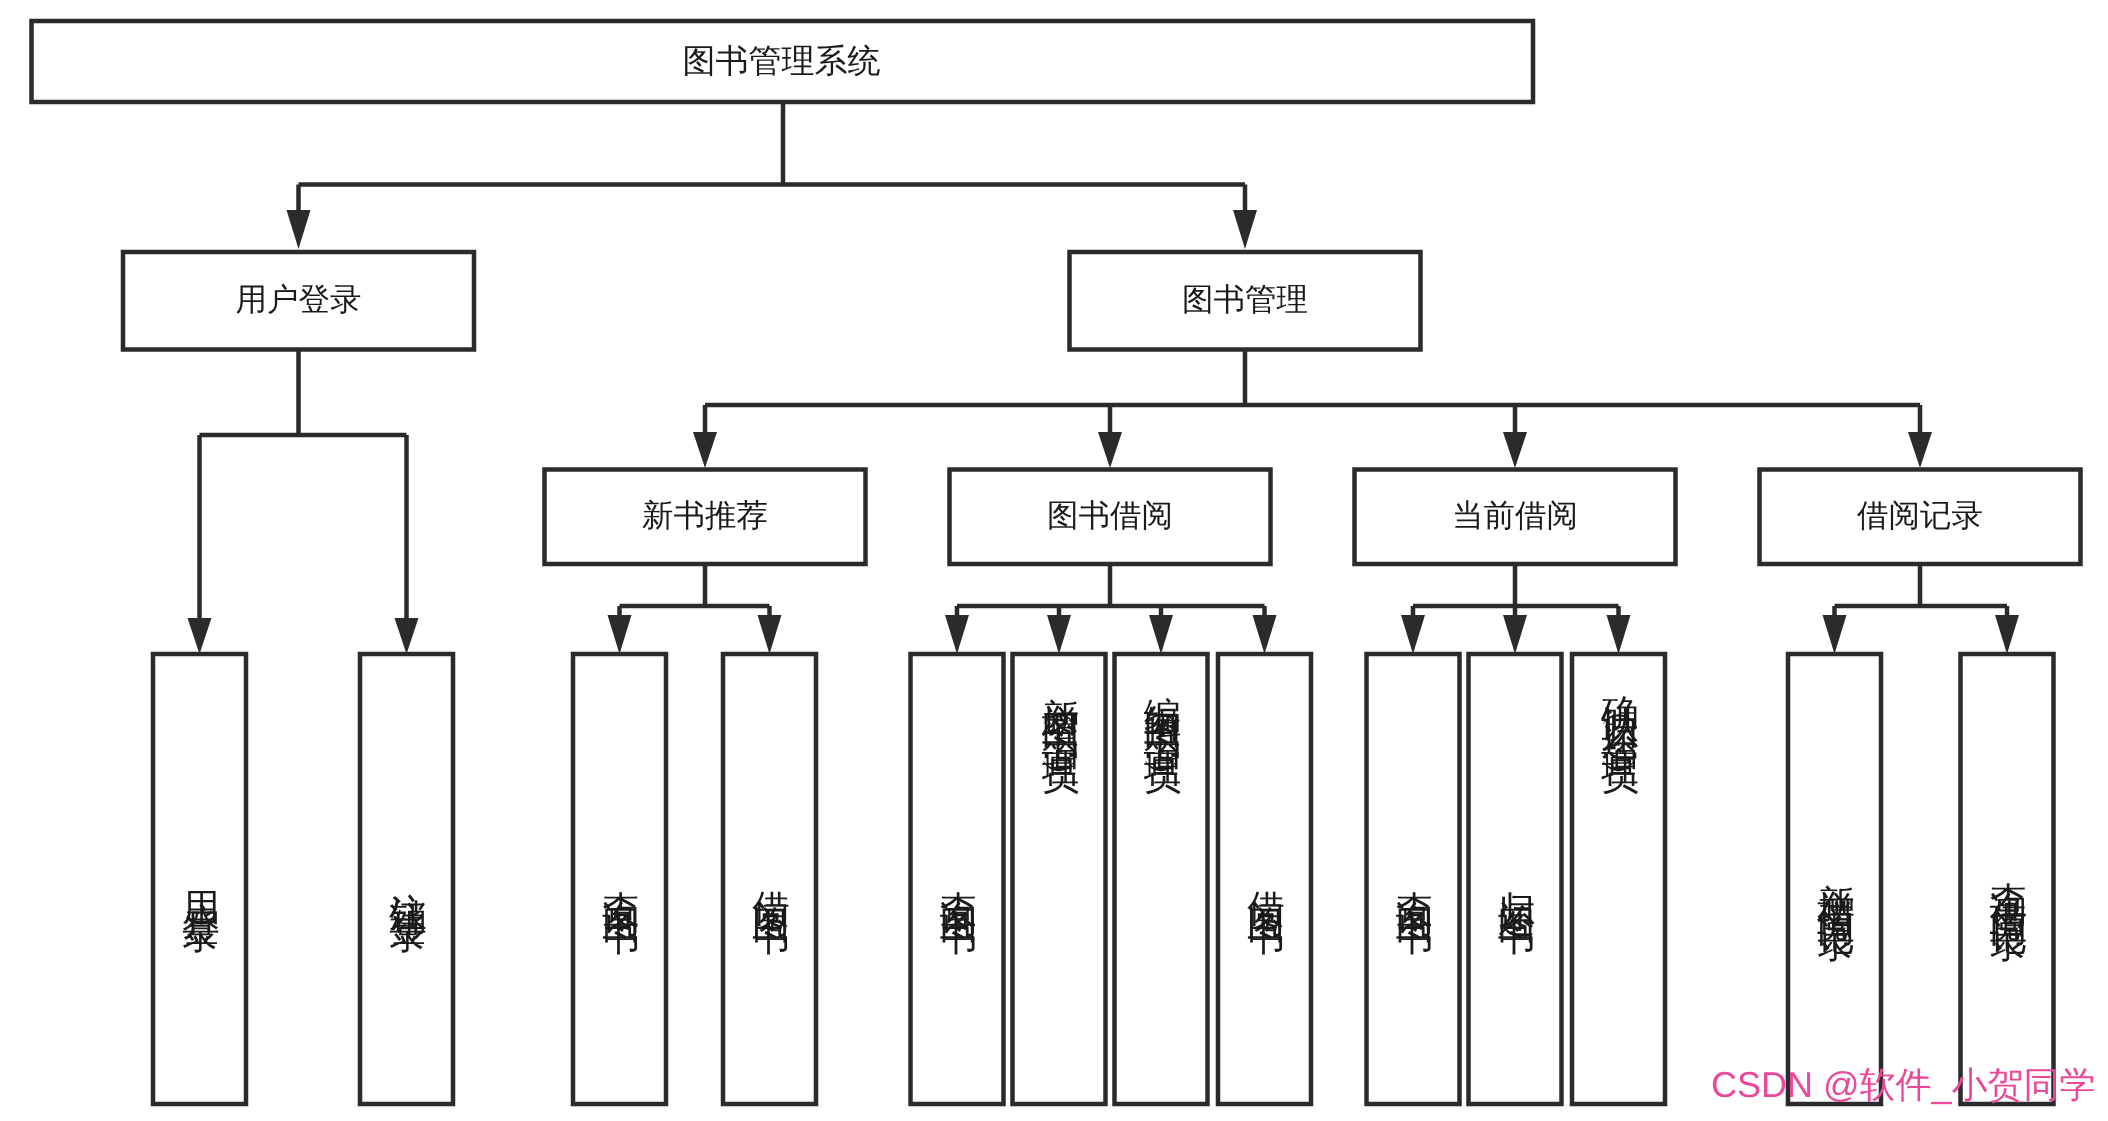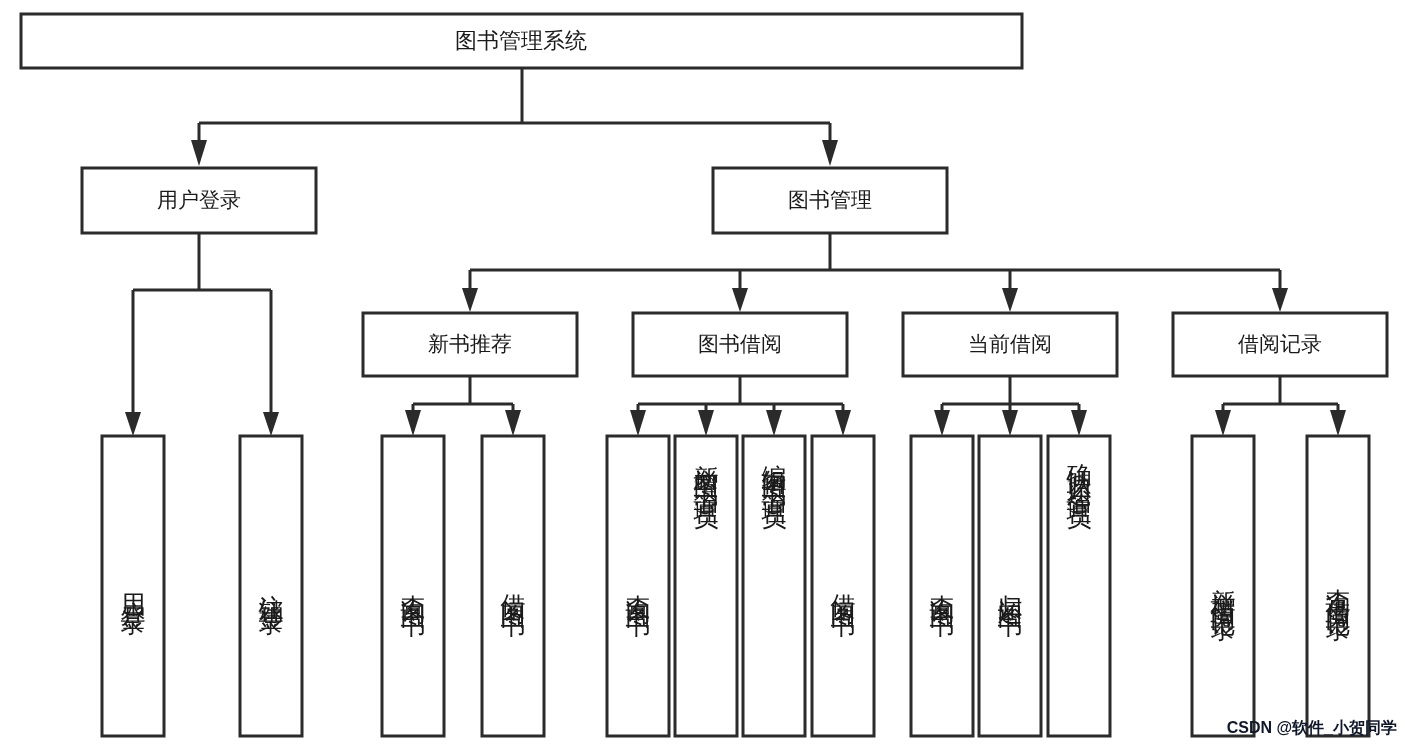--- a/index.html
+++ b/index.html
@@ -65,25 +65,24 @@
     line-height: 1;
     letter-spacing: 6px;
     color: #1a1a1a;
     white-space: nowrap;
   }
   .watermark {
     position: absolute;
     right: 8px;
     bottom: 8px;
     font-family: "Liberation Sans", "DejaVu Sans", sans-serif;
-    font-size: 16px;
-    color: #0f172a;
+    font-size: 24px;
+    color: #ec4899;
     white-space: nowrap;
     user-select: none;
-    font-weight: bold;
   }
 </style>
 </head>
 <body>
 
 <div id="diagram-root">
 
   <svg class="diagram" viewBox="0 0 1405 747" xmlns="http://www.w3.org/2000/svg">
 
     <g>

